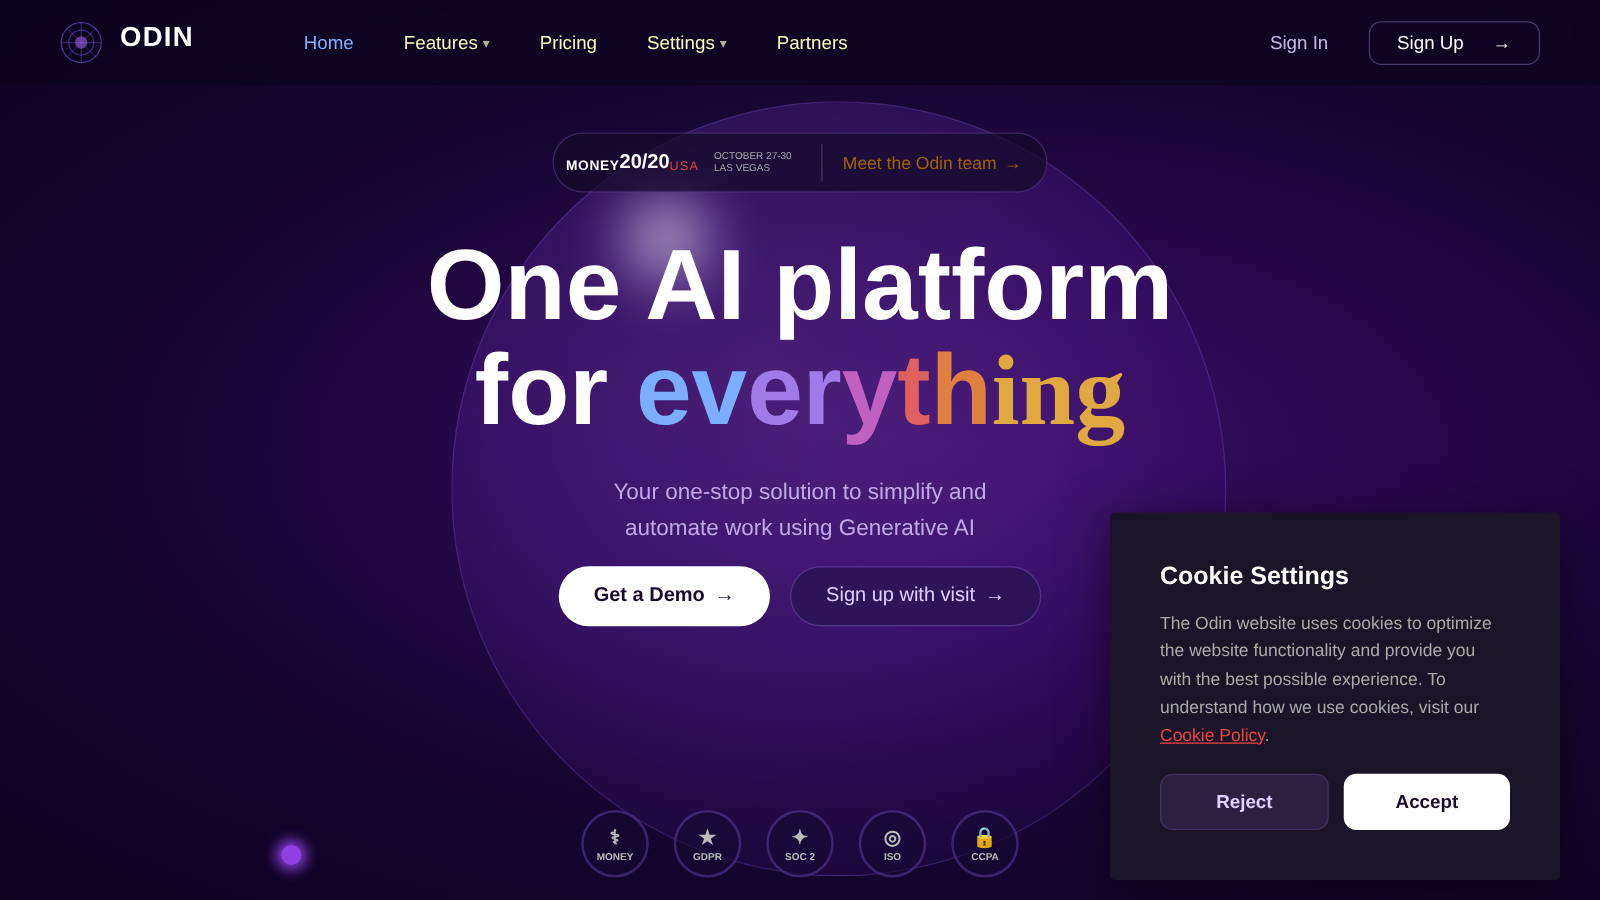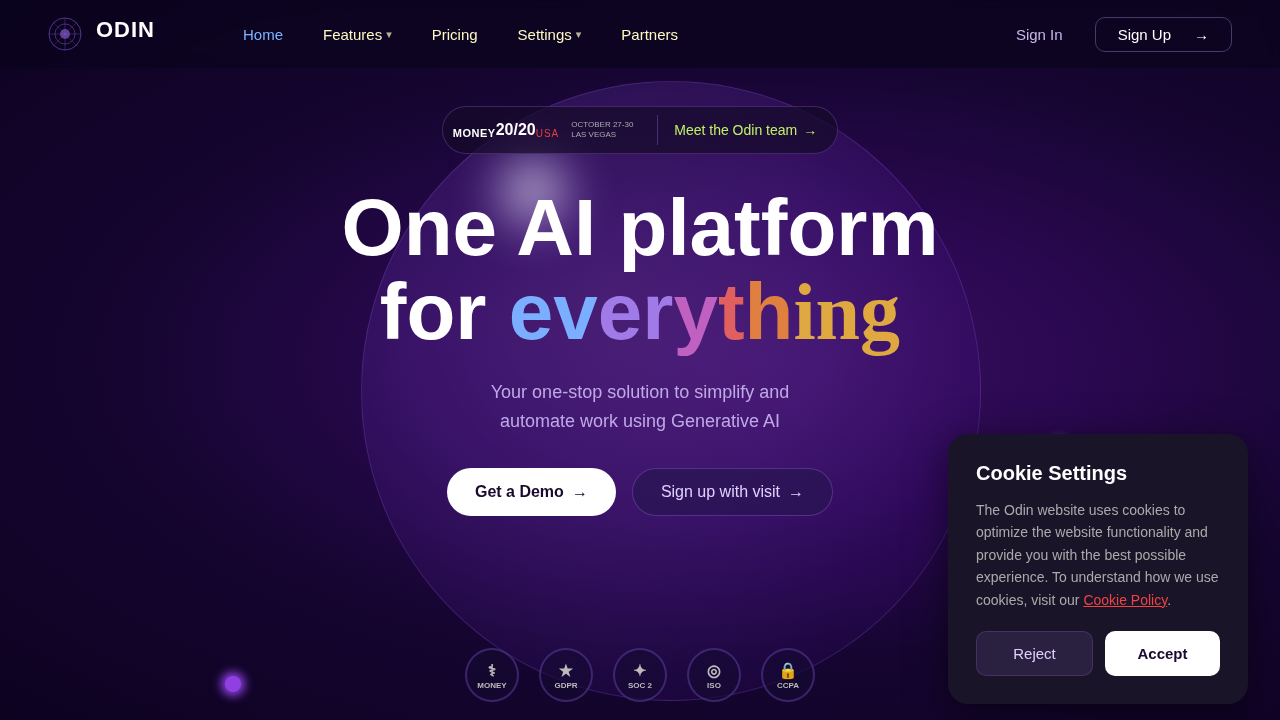--- a/index.html
+++ b/index.html
@@ -198,21 +198,21 @@
       line-height: 1.3;
       max-width: 70px;
     }
     .badge-divider {
       width: 1px;
       height: 30px;
       background: rgba(180,120,255,0.3);
       margin: 0 4px;
     }
     .badge-text {
-      color: #bef264;
+      color: #a16207;
       font-size: 14px;
       display: flex;
       align-items: center;
       gap: 6px;
     }
 
     
     .hero-title {
       text-align: center;
       font-size: 80px;
@@ -233,21 +233,21 @@
     .y { color: #c060c0; }
     .t { color: #e06060; }
     .h { color: #e08040; }
     .ing { color: #e0a840; font-family: Liberation Serif, serif; }
 
     .hero-sub {
       text-align: center;
       color: #c0a8e8;
       font-size: 18px;
       line-height: 1.6;
-      margin-bottom: 32px;
+      margin-bottom: 16px;
       max-width: 400px;
     }
 
     
     .cta-row {
       display: flex;
       gap: 16px;
       margin-bottom: 48px;
     }
     .btn-demo {
@@ -304,24 +304,24 @@
       flex-direction: column;
       gap: 1px;
     }
     .trust-badge .badge-icon { font-size: 16px; }
 
     
     .cookie-modal {
       position: absolute;
       right: 32px;
       bottom: 16px;
-      width: 300px;
+      width: 360px;
       background: #1a1428;
-      border-radius: 20px;
-      padding: 28px;
+      border-radius: 4px;
+      padding: 40px;
       z-index: 20;
       box-shadow: 0 8px 40px rgba(0,0,0,0.5);
     }
     .cookie-title {
       font-size: 20px;
       font-weight: 700;
       color: #fff;
       margin-bottom: 14px;
     }
     .cookie-text {
@@ -340,21 +340,21 @@
       gap: 12px;
     }
     .btn-reject {
       flex: 1;
       background: #2a2040;
       color: #e0d0ff;
       border: 1px solid rgba(180,120,255,0.2);
       border-radius: 10px;
       padding: 13px;
       font-size: 15px;
-      font-weight: 400;
+      font-weight: 700;
       cursor: pointer;
     }
     .btn-accept {
       flex: 1;
       background: #fff;
       color: #1a0a2e;
       border: none;
       border-radius: 10px;
       padding: 13px;
       font-size: 15px;

